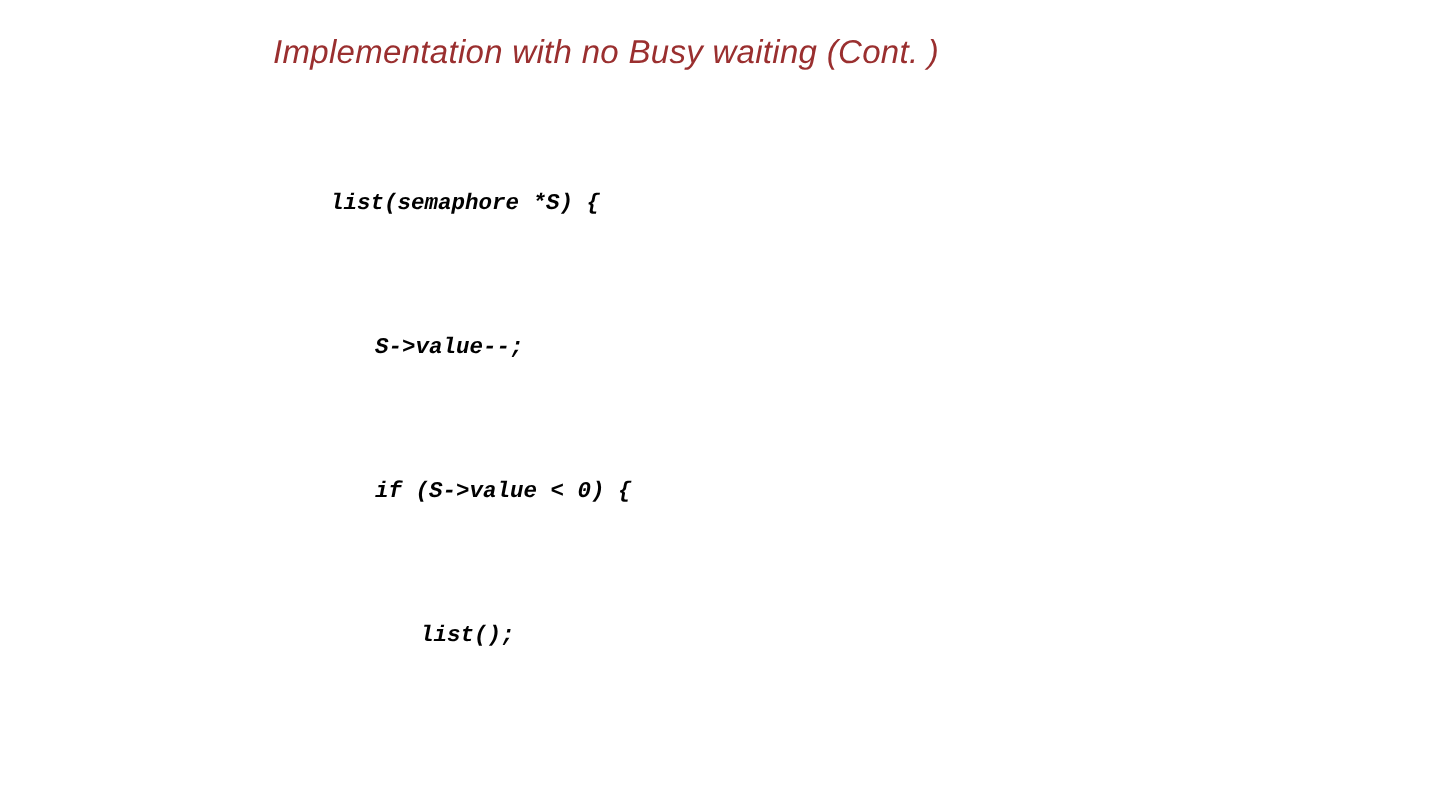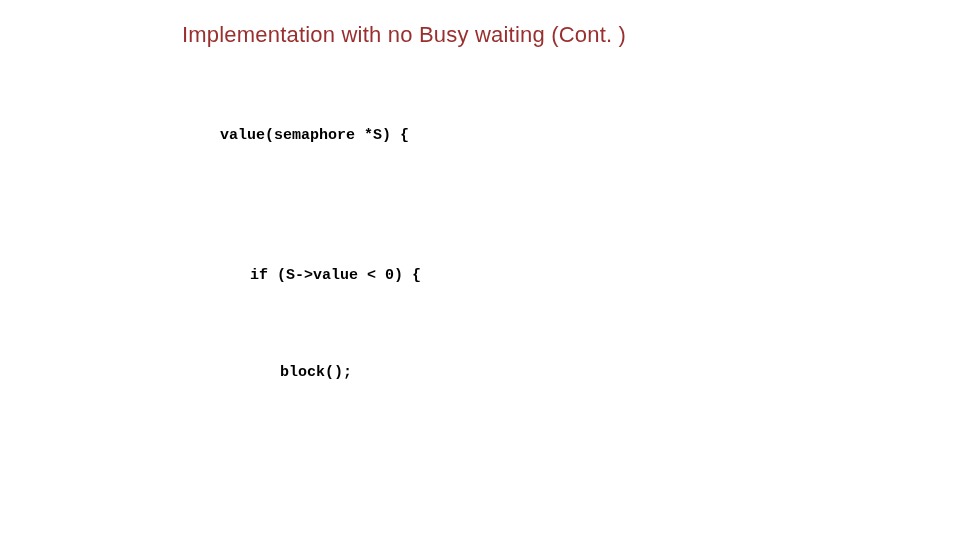--- a/index.html
+++ b/index.html
@@ -9,20 +9,21 @@
     height: 540px;
     background: #ffffff;
     font-family: "Segoe UI", "Helvetica Neue", Arial, sans-serif;
     color: #000;
   }
   .slide {
     position: relative;
     width: 960px;
     height: 510px;
     box-sizing: border-box;
+    font-style: italic;
   }
   .title {
     position: absolute;
     top: 22px;
     left: 182px;
     font-family: "Segoe UI Light", "Segoe UI", "Helvetica Neue", Arial, sans-serif;
     font-weight: 300;
     font-size: 22px;
     color: #9a2f2f;
     letter-spacing: 0.2px;
@@ -44,26 +45,27 @@
   .line { display: block; }
 </style>
 </head>
 <body>
 
 <div class="slide">
 
   <div class="title">Implementation with no Busy waiting (Cont. )</div>
 
   <div class="code-block">
-    <span class="line">value(semaphore *S) {</span>
+    <span class="line">list(semaphore *S) {</span>
     <div class="gap"></div>
+    <span class="line ind1">S-&gt;value--;</span>
     <div class="gap"></div>
     <span class="line ind1">if (S-&gt;value &lt; 0) {</span>
     <div class="gap"></div>
-    <span class="line ind2">block();</span>
+    <span class="line ind2">list();</span>
     <div class="gap"></div>
     
     
     
 
     
 
     
     
     

